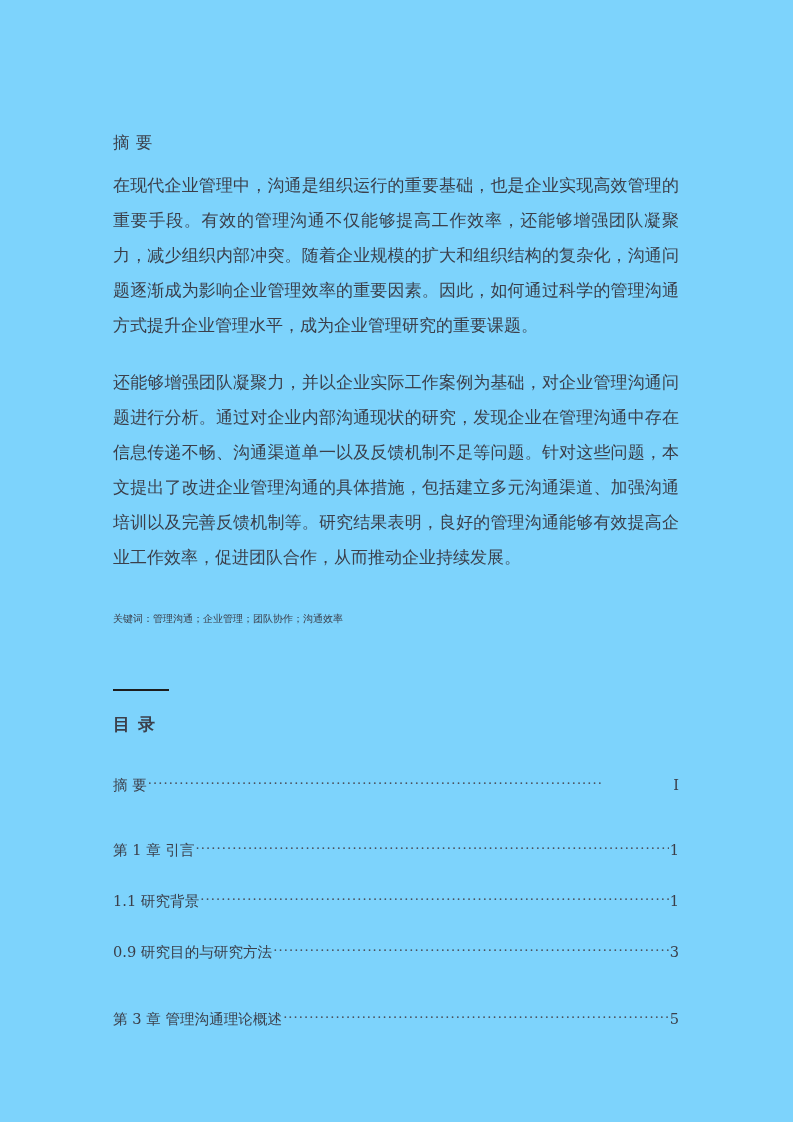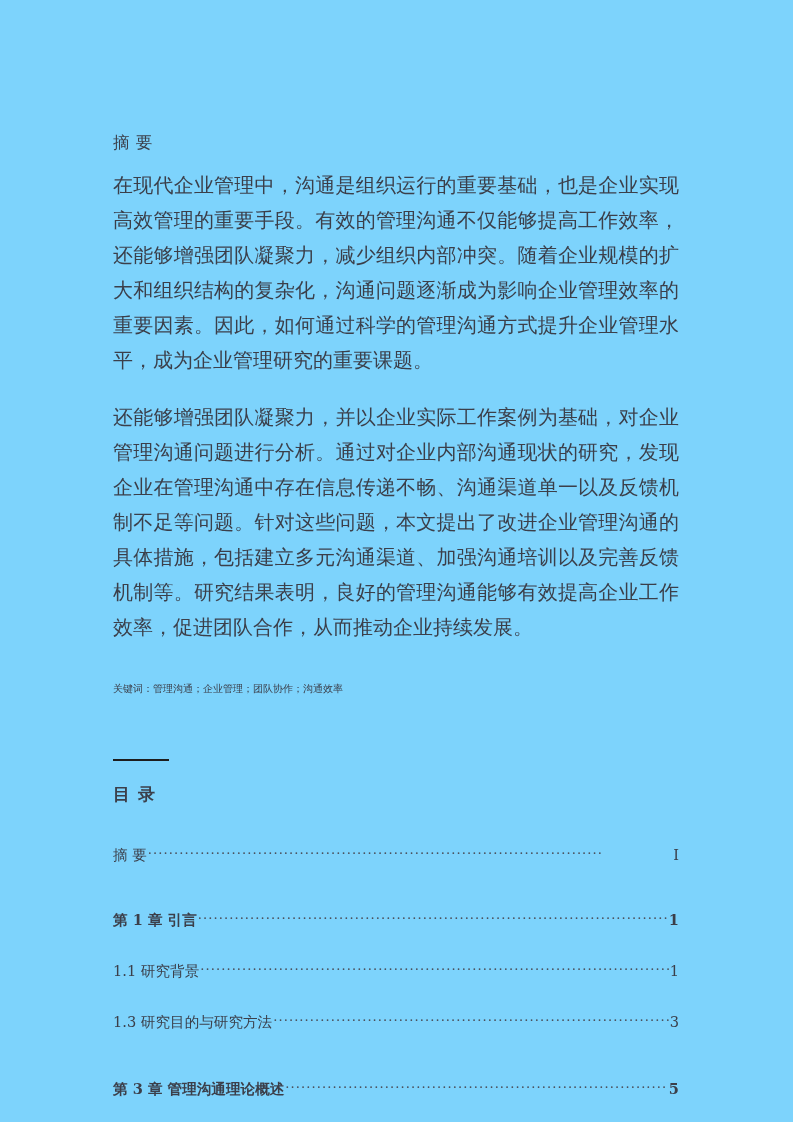--- a/index.html
+++ b/index.html
@@ -34,21 +34,21 @@
   .abstract-heading {
     font-size: 16.5px;
     line-height: 1.4;
     letter-spacing: 0.5px;
     color: #3b3f4a;
     margin: 0 0 14px 0;
     font-weight: normal;
   }
 
   .abstract-para {
-    font-size: 20px;
+    font-size: 17px;
     line-height: 35px;
     text-align: justify;
     text-justify: inter-ideograph;
     color: #3b3f4a;
     margin: 0;
   }
 
   .abstract-para.second {
     margin-top: 22px;
   }
@@ -114,21 +114,21 @@
   }
 
   
   .toc-entry.level-front { margin-bottom: 0; }
   .toc-entry.gap-large   { margin-top: 46px; }
   .toc-entry.gap-small   { margin-top: 32px; }
   .toc-entry.gap-chapter { margin-top: 48px; }
 
   .toc-entry.chapter .toc-label,
   .toc-entry.chapter .toc-page {
-    font-weight: bold;
+    font-weight: normal;
   }
 </style>
 </head>
 <body>
 
 <div class="page">
   <div class="content">
 
     <div>
       <h1 class="abstract-heading">摘  要</h1>
@@ -160,21 +160,21 @@
         </div>
 
         <div class="toc-entry gap-small">
           <span class="toc-label">1.1  研究背景</span>
           <span class="toc-dots">··························································································</span>
           <span class="toc-page">1</span>
         </div>
 
 
         <div class="toc-entry gap-small">
-          <span class="toc-label">1.3  研究目的与研究方法</span>
+          <span class="toc-label">0.9  研究目的与研究方法</span>
           <span class="toc-dots">············································································</span>
           <span class="toc-page">3</span>
         </div>
 
         <div class="toc-entry chapter gap-chapter">
           <span class="toc-label">第 3 章  管理沟通理论概述</span>
           <span class="toc-dots">··············································································</span>
           <span class="toc-page">5</span>
         </div>
 

